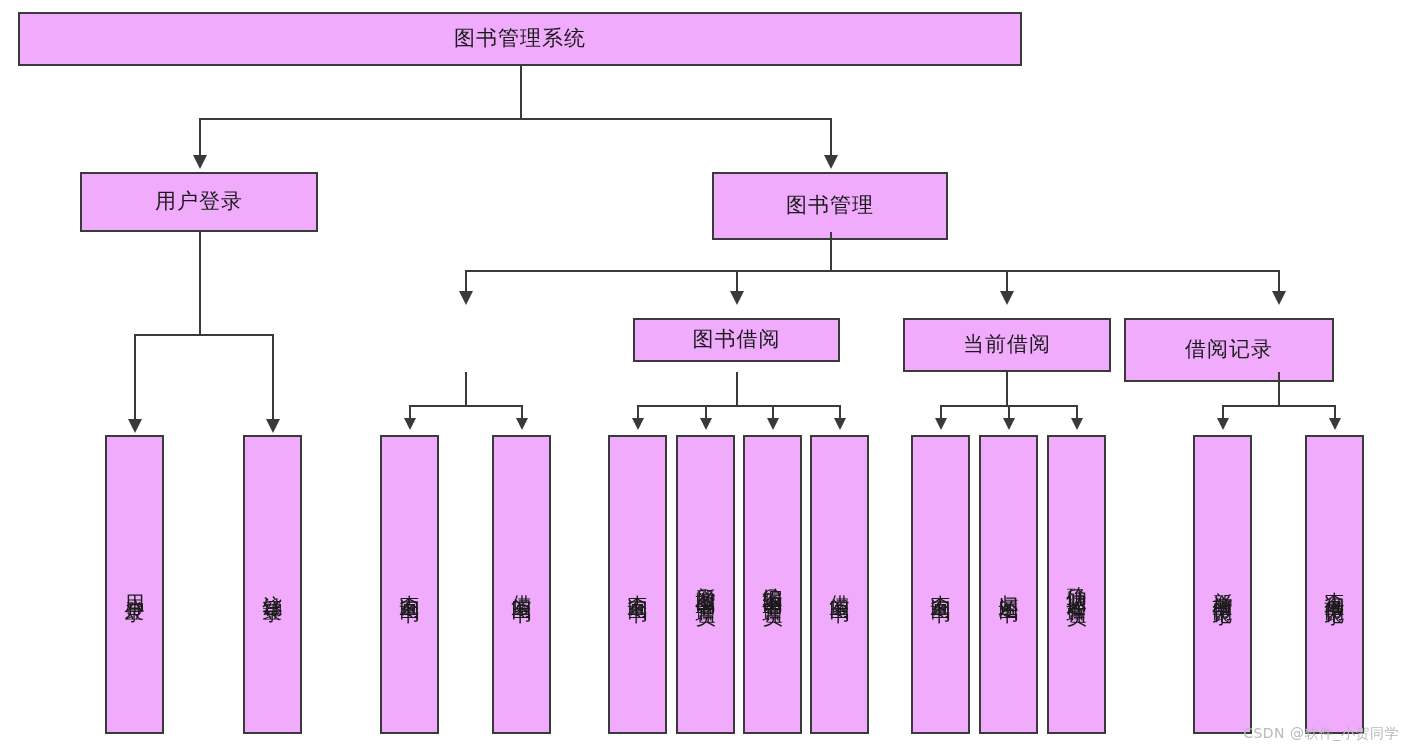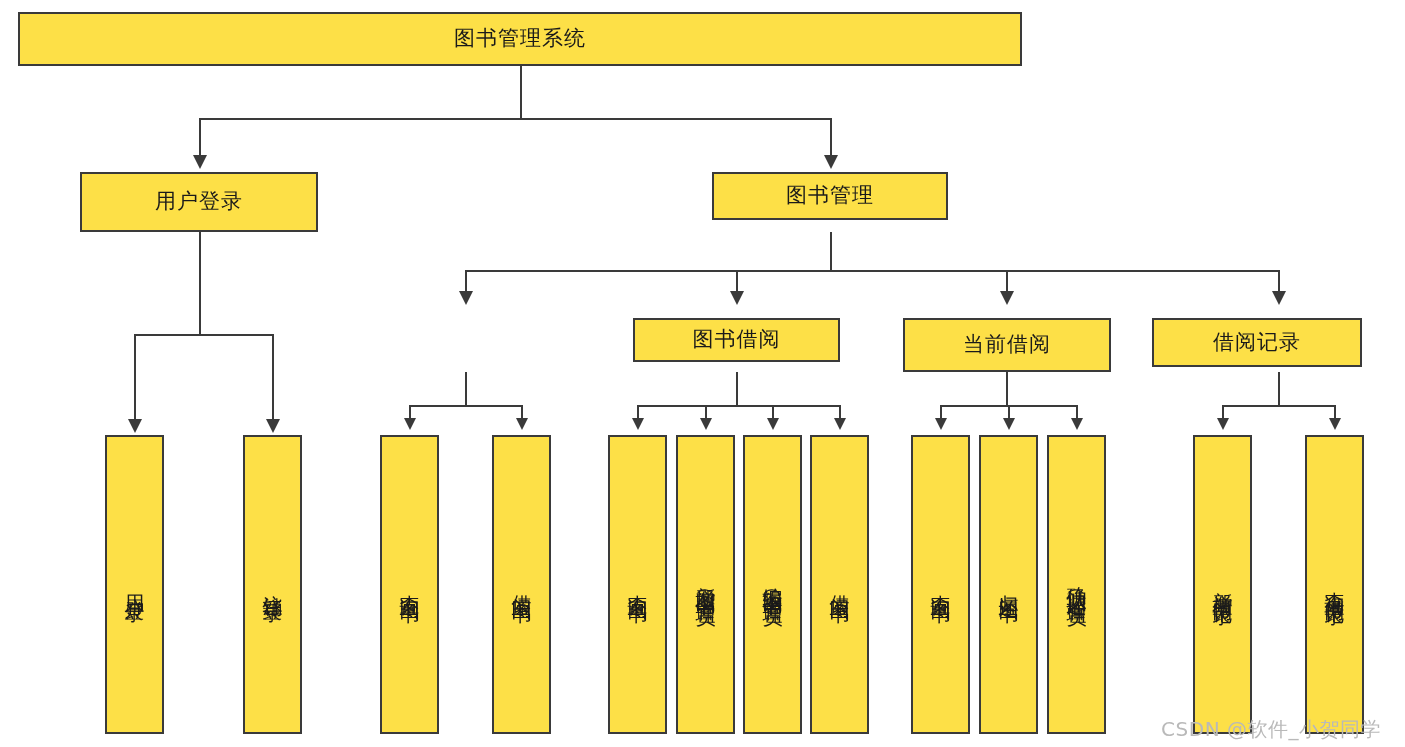--- a/index.html
+++ b/index.html
@@ -16,21 +16,21 @@
     height: 747px;
     background: #ffffff;
     overflow: hidden;
   }
 
   
   .node {
     position: absolute;
     box-sizing: border-box;
     border: 2px solid #3a3a3a;
-    background: #fde047;
+    background: #f0abfc;
     display: flex;
     align-items: center;
     justify-content: center;
     color: #1a1a1a;
   }
   .node.horizontal {
     font-size: 21px;
     letter-spacing: 1px;
     line-height: 1.2;
   }
@@ -73,23 +73,23 @@
   }
   .arrow.small {
     border-left-width: 6px;
     border-right-width: 6px;
     border-top-width: 12px;
   }
 
   
   #watermark {
     position: absolute;
-    right: 24px;
+    right: 6px;
     bottom: 4px;
-    font-size: 20px;
+    font-size: 14px;
     color: #b9b9b9;
     letter-spacing: 0.5px;
     white-space: nowrap;
     pointer-events: none;
   }
 </style>
 </head>
 <body>
 
 <div id="canvas">
@@ -104,21 +104,21 @@
 
   <div class="vline" style="left:199px; top:118px; height:38px;"></div>
   <div class="arrow" style="left:193px; top:155px;"></div>
   <div class="vline" style="left:830px; top:118px; height:38px;"></div>
   <div class="arrow" style="left:824px; top:155px;"></div>
 
   <div class="node horizontal" style="left:80px; top:172px; width:238px; height:60px;">
     <span>用户登录</span>
   </div>
 
-  <div class="node horizontal" style="left:712px; top:172px; width:236px; height:48px;">
+  <div class="node horizontal" style="left:712px; top:172px; width:236px; height:68px;">
     <span>图书管理</span>
   </div>
 
   <div class="vline" style="left:199px; top:232px; height:102px;"></div>
   <div class="hline" style="left:134px; top:334px; width:139px;"></div>
   <div class="vline" style="left:134px; top:334px; height:86px;"></div>
   <div class="arrow" style="left:128px; top:419px;"></div>
   <div class="vline" style="left:272px; top:334px; height:86px;"></div>
   <div class="arrow" style="left:266px; top:419px;"></div>
 
@@ -132,21 +132,21 @@
   <div class="arrow" style="left:1000px; top:291px;"></div>
   <div class="vline" style="left:1278px; top:270px; height:22px;"></div>
   <div class="arrow" style="left:1272px; top:291px;"></div>
 
   <div class="node horizontal" style="left:633px; top:318px; width:207px; height:44px;">
     <span>图书借阅</span>
   </div>
   <div class="node horizontal" style="left:903px; top:318px; width:208px; height:54px;">
     <span>当前借阅</span>
   </div>
-  <div class="node horizontal" style="left:1152px; top:318px; width:210px; height:49px;">
+  <div class="node horizontal" style="left:1124px; top:318px; width:210px; height:64px;">
     <span>借阅记录</span>
   </div>
 
   <div class="vline" style="left:465px; top:372px; height:33px;"></div>
   <div class="hline" style="left:409px; top:405px; width:113px;"></div>
   <div class="vline" style="left:409px; top:405px; height:14px;"></div>
   <div class="arrow small" style="left:404px; top:418px;"></div>
   <div class="vline" style="left:521px; top:405px; height:14px;"></div>
   <div class="arrow small" style="left:516px; top:418px;"></div>
 

